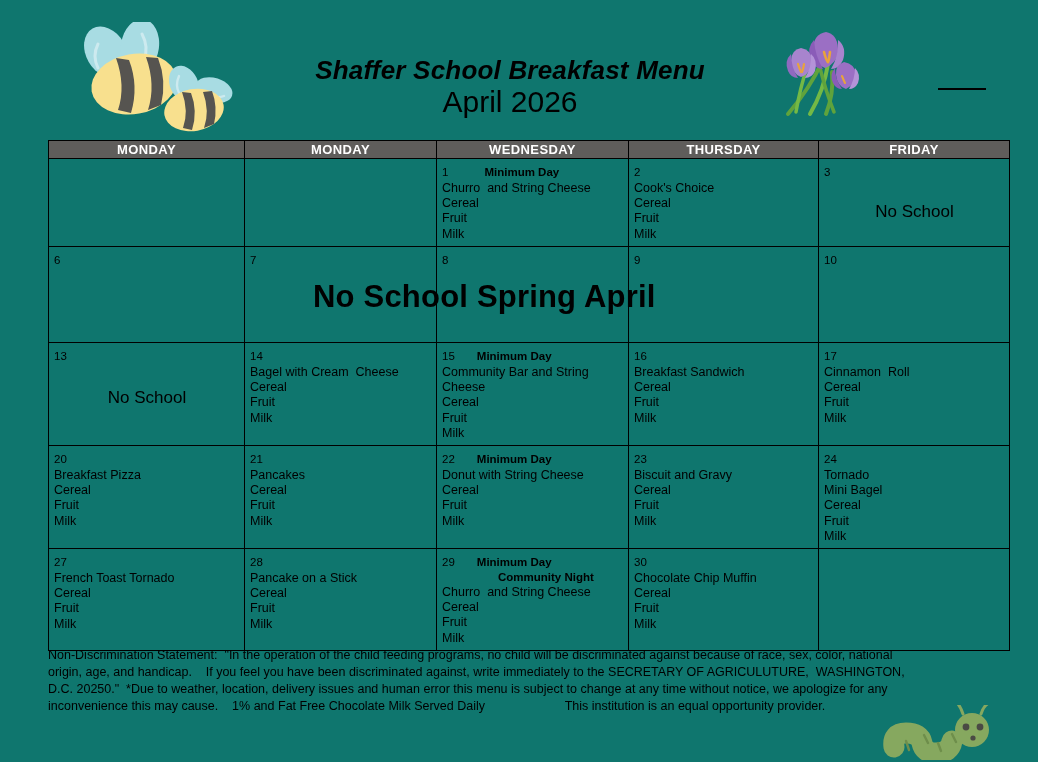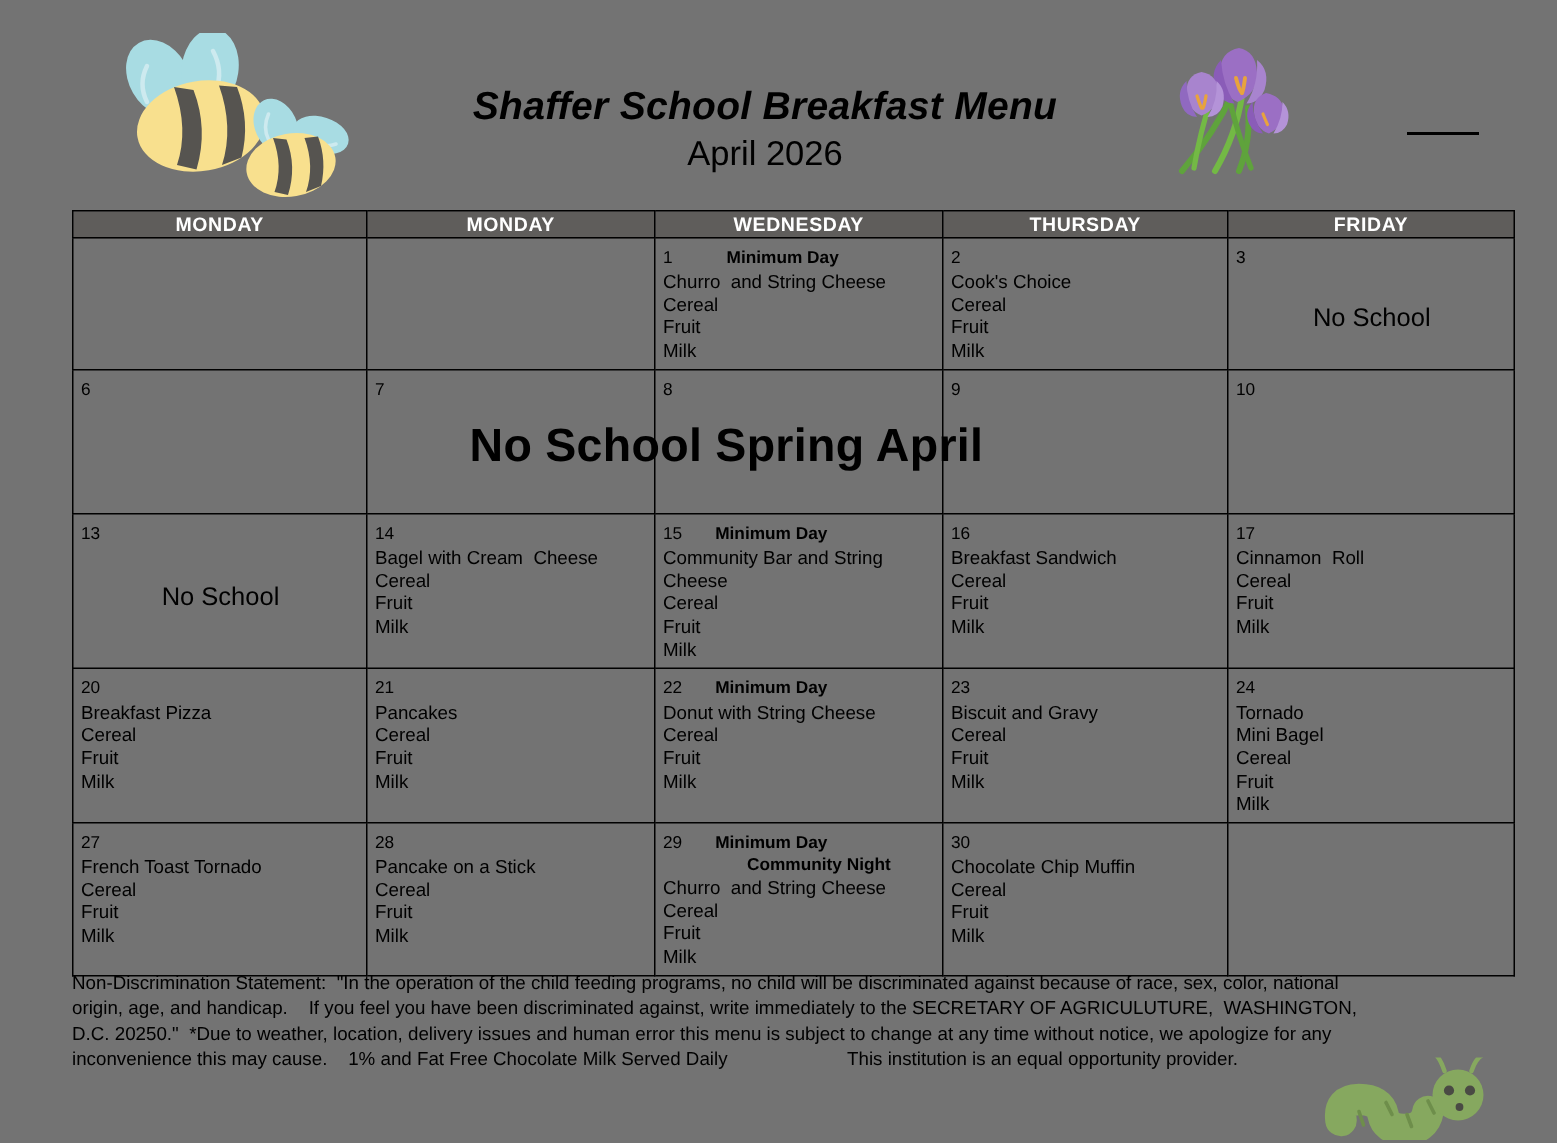--- a/index.html
+++ b/index.html
@@ -4,34 +4,34 @@
 <style>
   * { box-sizing: border-box; }
   html, body {
     margin: 0; padding: 0;
     width: 1038px; height: 762px;
     background: #ffffff;
     font-family: "Liberation Sans", sans-serif;
     color: #000000;
     overflow: hidden;
   }
-  #page { position: relative; width: 1038px; height: 762px; background:#737373; }
+  #page { position: relative; width: 1038px; height: 762px; background:#0f766e; }
 
   
   .header { position: absolute; left: 0; top: 0; width: 1038px; height: 138px; }
   .title-wrap {
     position: absolute; left: 230px; top: 55px; width: 560px;
     text-align: center;
   }
   .title-main {
     font-size: 26px; font-weight: bold; font-style: italic;
     letter-spacing: .2px; line-height: 30px; white-space: nowrap;
   }
   .title-sub {
-    font-size: 23px; font-weight: normal; line-height: 30px; margin-top: 2px;
+    font-size: 30px; font-weight: normal; line-height: 30px; margin-top: 2px;
   }
   .bees { position: absolute; left: 72px; top: 22px; width: 170px; height: 110px; }
   .flowers { position: absolute; left: 770px; top: 28px; width: 110px; height: 90px; }
   .hline {
     position: absolute; left: 938px; top: 88px; width: 48px; height: 0;
     border-top: 2px solid #000;
   }
 
   
   .cal {

